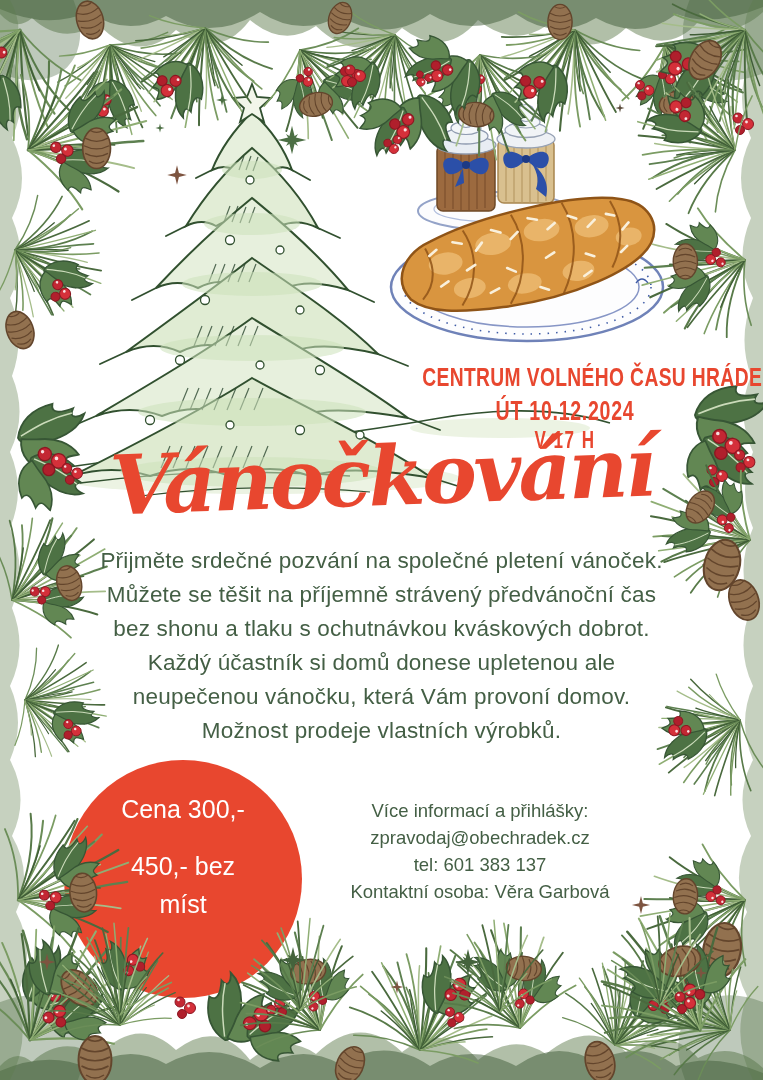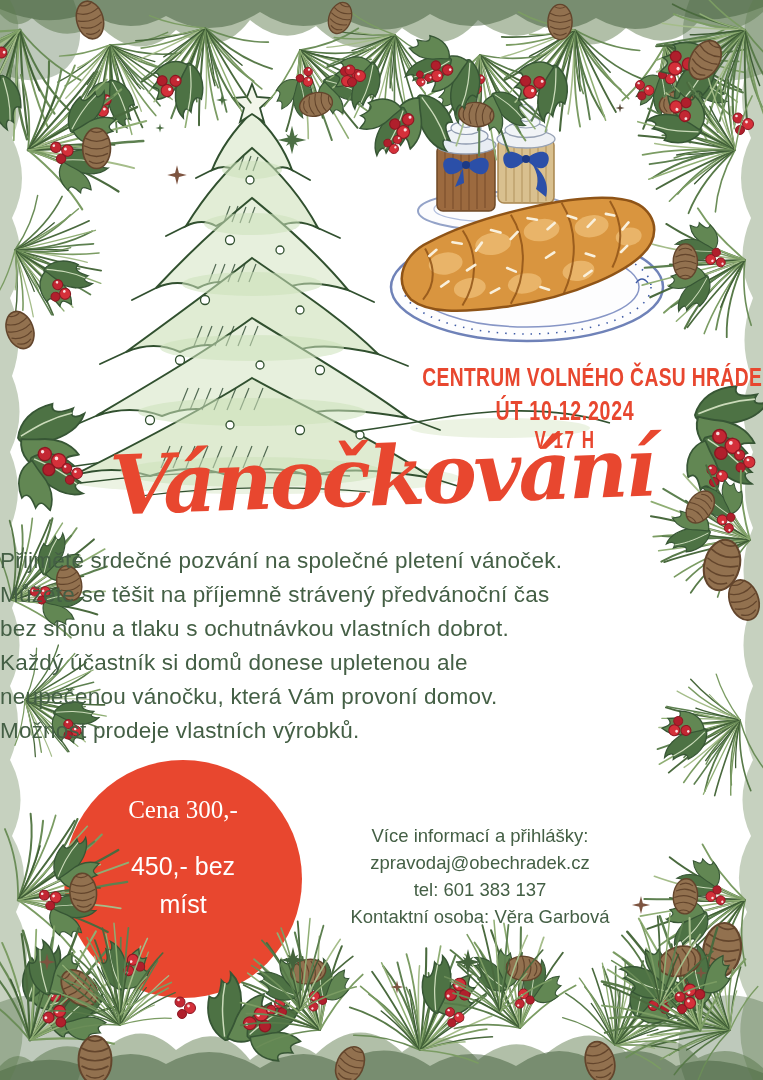--- a/index.html
+++ b/index.html
@@ -13,31 +13,31 @@
   .header{position:absolute;left:372px;top:364px;width:386px;text-align:center;
           color:var(--accent,#e8472f);z-index:6;font-weight:bold;line-height:1.06;}
   .header .h1{display:block;font-size:26px;transform:scaleX(.74);white-space:nowrap;letter-spacing:.5px;margin-bottom:4px;}
   .header .h2{display:block;font-size:28px;transform:scaleX(.70);white-space:nowrap;letter-spacing:1px;margin-bottom:3px;}
   .header .h3{display:block;font-size:23px;transform:scaleX(.74);white-space:nowrap;letter-spacing:2px;}
 
   .title{position:absolute;left:0;right:0;top:428px;margin:0;text-align:center;z-index:6;
          font-family:"DejaVu Serif",serif;font-style:italic;font-weight:bold;
          font-size:82px;letter-spacing:-3px;color:var(--accent,#e8472f);transform:rotate(-2deg);}
 
-  .bodytext{position:absolute;left:0;right:0;top:544px;z-index:6;
+  .bodytext{position:absolute;left:0;right:0;top:544px;text-align:center;z-index:6;
             color:var(--ink,#445f45);font-size:22.5px;line-height:34px;letter-spacing:.2px;}
 
   .price-circle{position:absolute;left:64px;top:760px;width:238px;height:238px;border-radius:50%;
                 background:var(--accent,#e8472f);z-index:3;text-align:center;
                 color:var(--badge-ink,#ffffff);font-size:25px;}
-  .price-group1{padding-top:31px;line-height:37px;font-family:Liberation Serif, serif;}
+  .price-group1{padding-top:31px;line-height:37px;}
   .price-group2{padding-top:19px;line-height:38px;}
 
   .contact{position:absolute;left:320px;width:320px;top:797px;text-align:center;z-index:6;
-           color:var(--ink,#445f45);font-size:18.5px;line-height:27px;margin-top:25px;}
+           color:var(--ink,#445f45);font-size:18.5px;line-height:27px;}
 </style>
 </head>
 <body>
 
 <div class="page">
 
   <svg class="layer deco" width="763" height="1080" viewBox="0 0 763 1080">
     <defs>
       <path id="bandTop" d="M0,0 H763 V12 Q733,40 698,22 Q668,56 626,28 Q590,62 546,26 Q513,48 478,20 Q444,60 402,28 Q360,68 316,26 Q284,48 250,20 Q218,62 176,30 Q138,66 98,24 Q62,46 32,18 Q16,32 0,14 Z"></path>
       <path id="bandTop2" d="M0,0 H763 V7 Q712,28 676,14 Q640,42 596,18 Q556,42 516,14 Q470,38 430,14 Q386,44 340,16 Q300,38 260,12 Q212,42 166,16 Q128,38 88,12 Q48,30 0,9 Z"></path>
@@ -302,21 +302,21 @@
     <span class="h1">CENTRUM VOLNÉHO ČASU HRÁDEK</span>
     <span class="h2">ÚT 10.12.2024</span>
     <span class="h3">V 17 H</span>
   </div>
 
   <h1 class="title">Vánočkování</h1>
 
   <div class="bodytext">
     <div>Přijměte srdečné pozvání na společné pletení vánoček.</div>
     <div>Můžete se těšit na příjemně strávený předvánoční čas</div>
-    <div>bez shonu a tlaku s ochutnávkou vlastních dobrot.</div>
+    <div>bez shonu a tlaku s ochutnávkou kváskových dobrot.</div>
     <div>Každý účastník si domů donese upletenou ale</div>
     <div>neupečenou vánočku, která Vám provoní domov.</div>
     <div>Možnost prodeje vlastních výrobků.</div>
   </div>
 
   <div class="price-circle">
     <div class="price-group1">
       <div>Cena 300,-</div>
     </div>
     <div class="price-group2">

